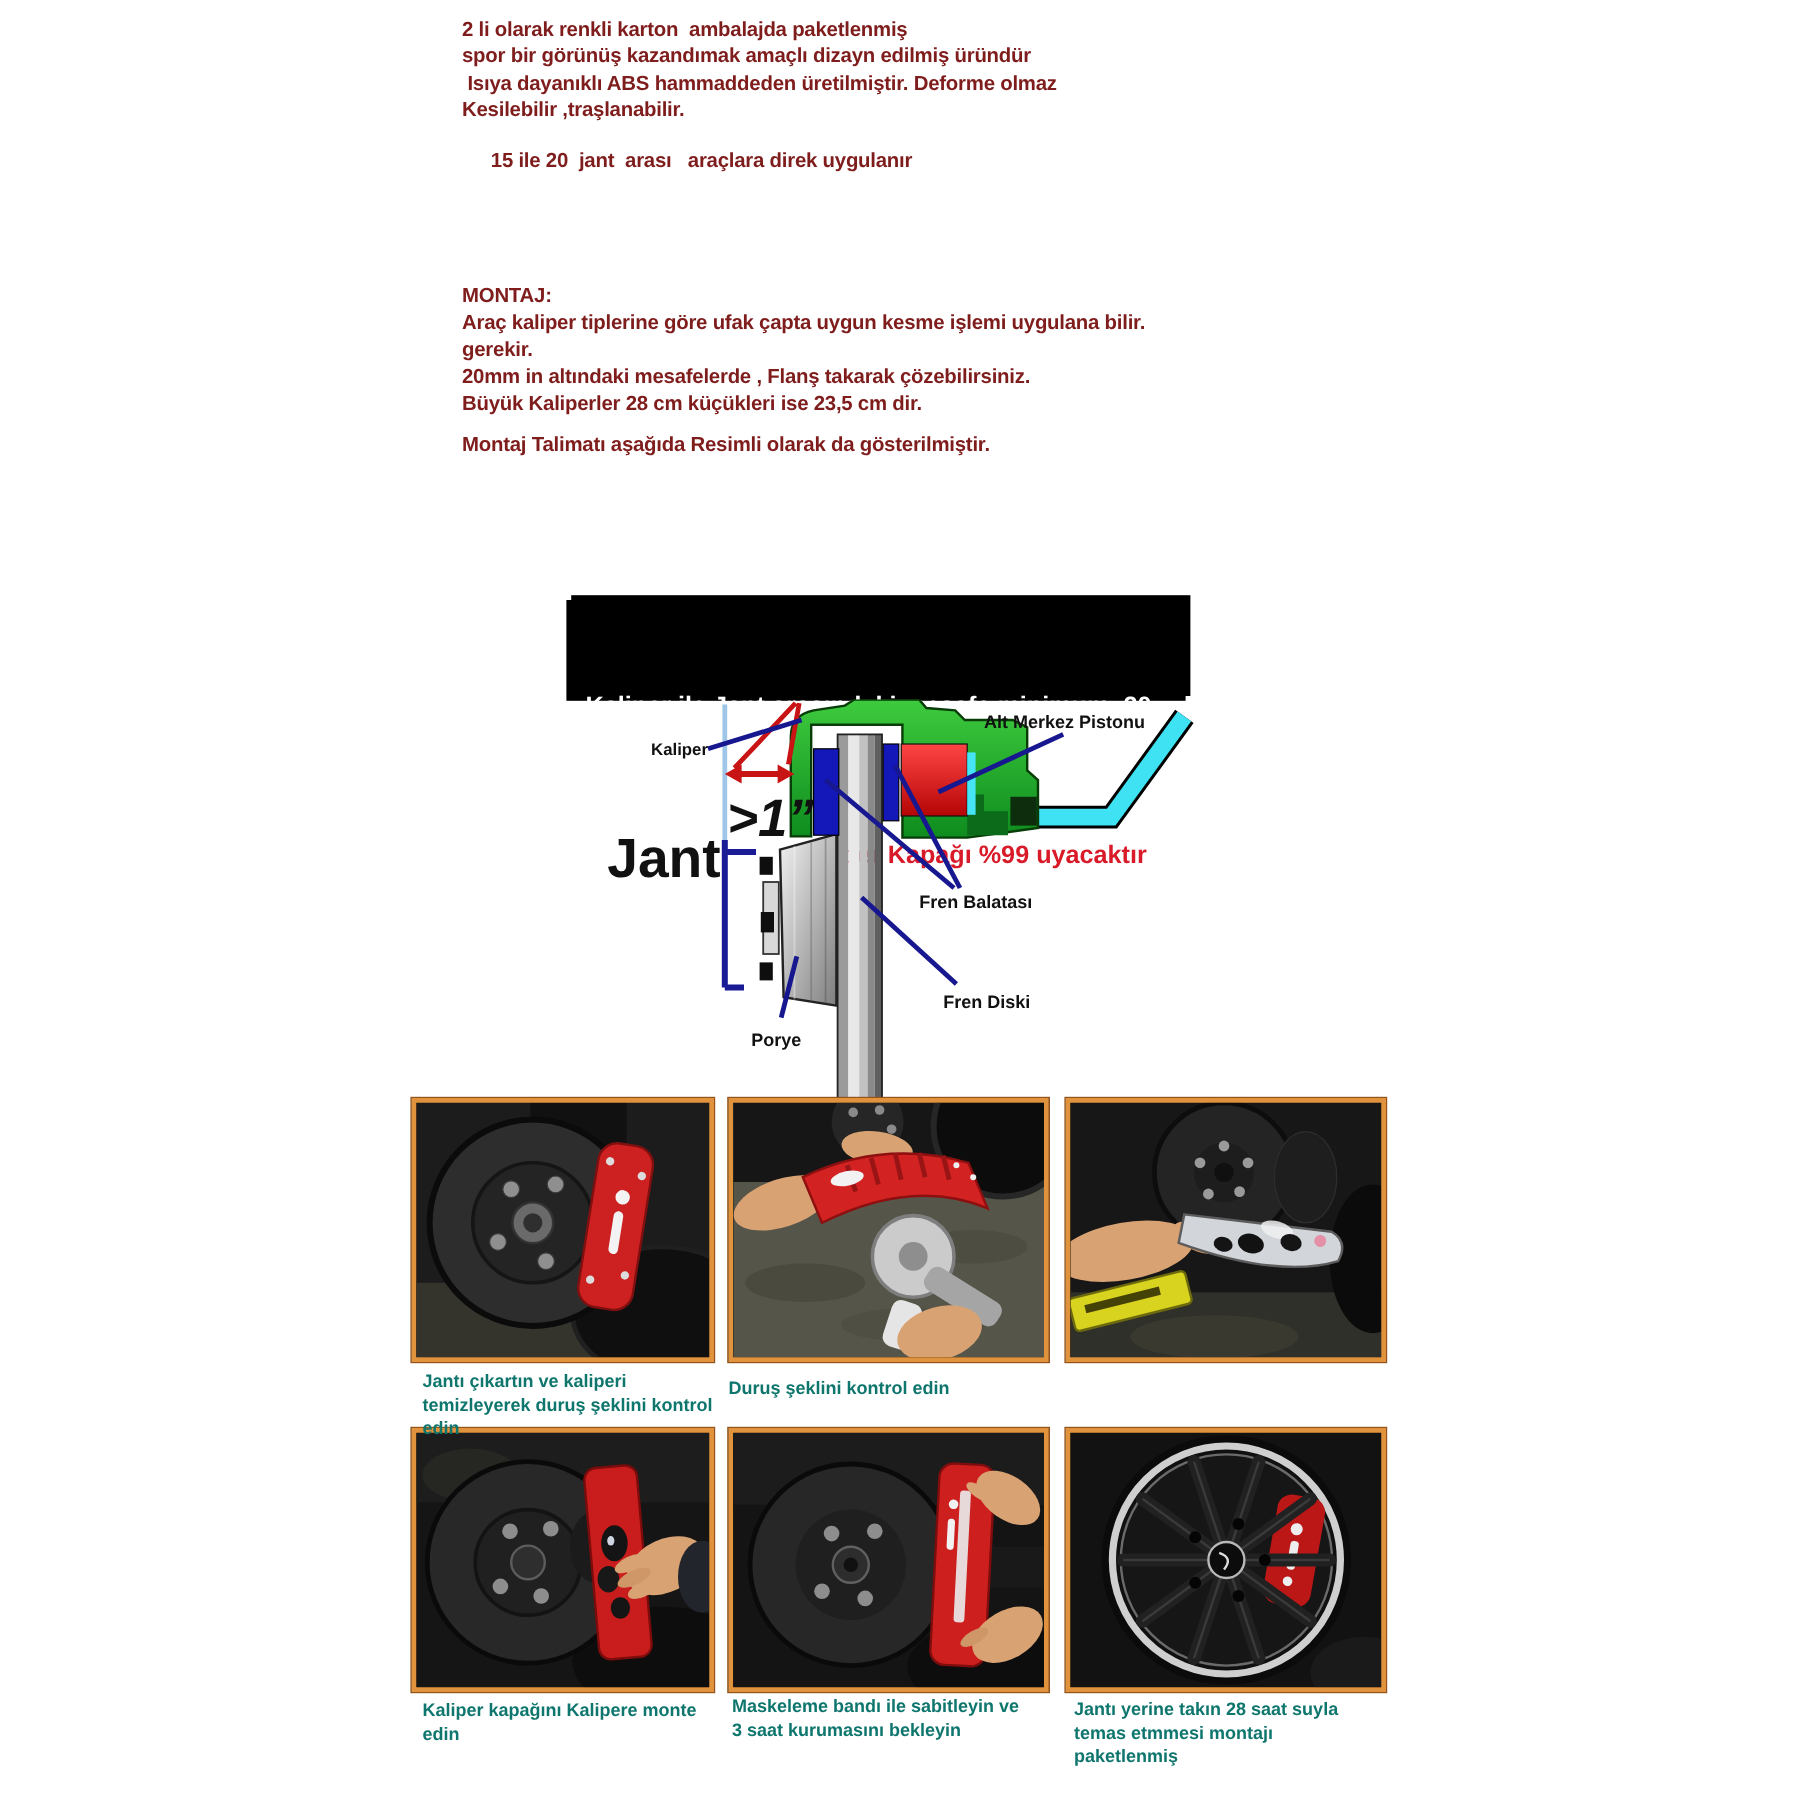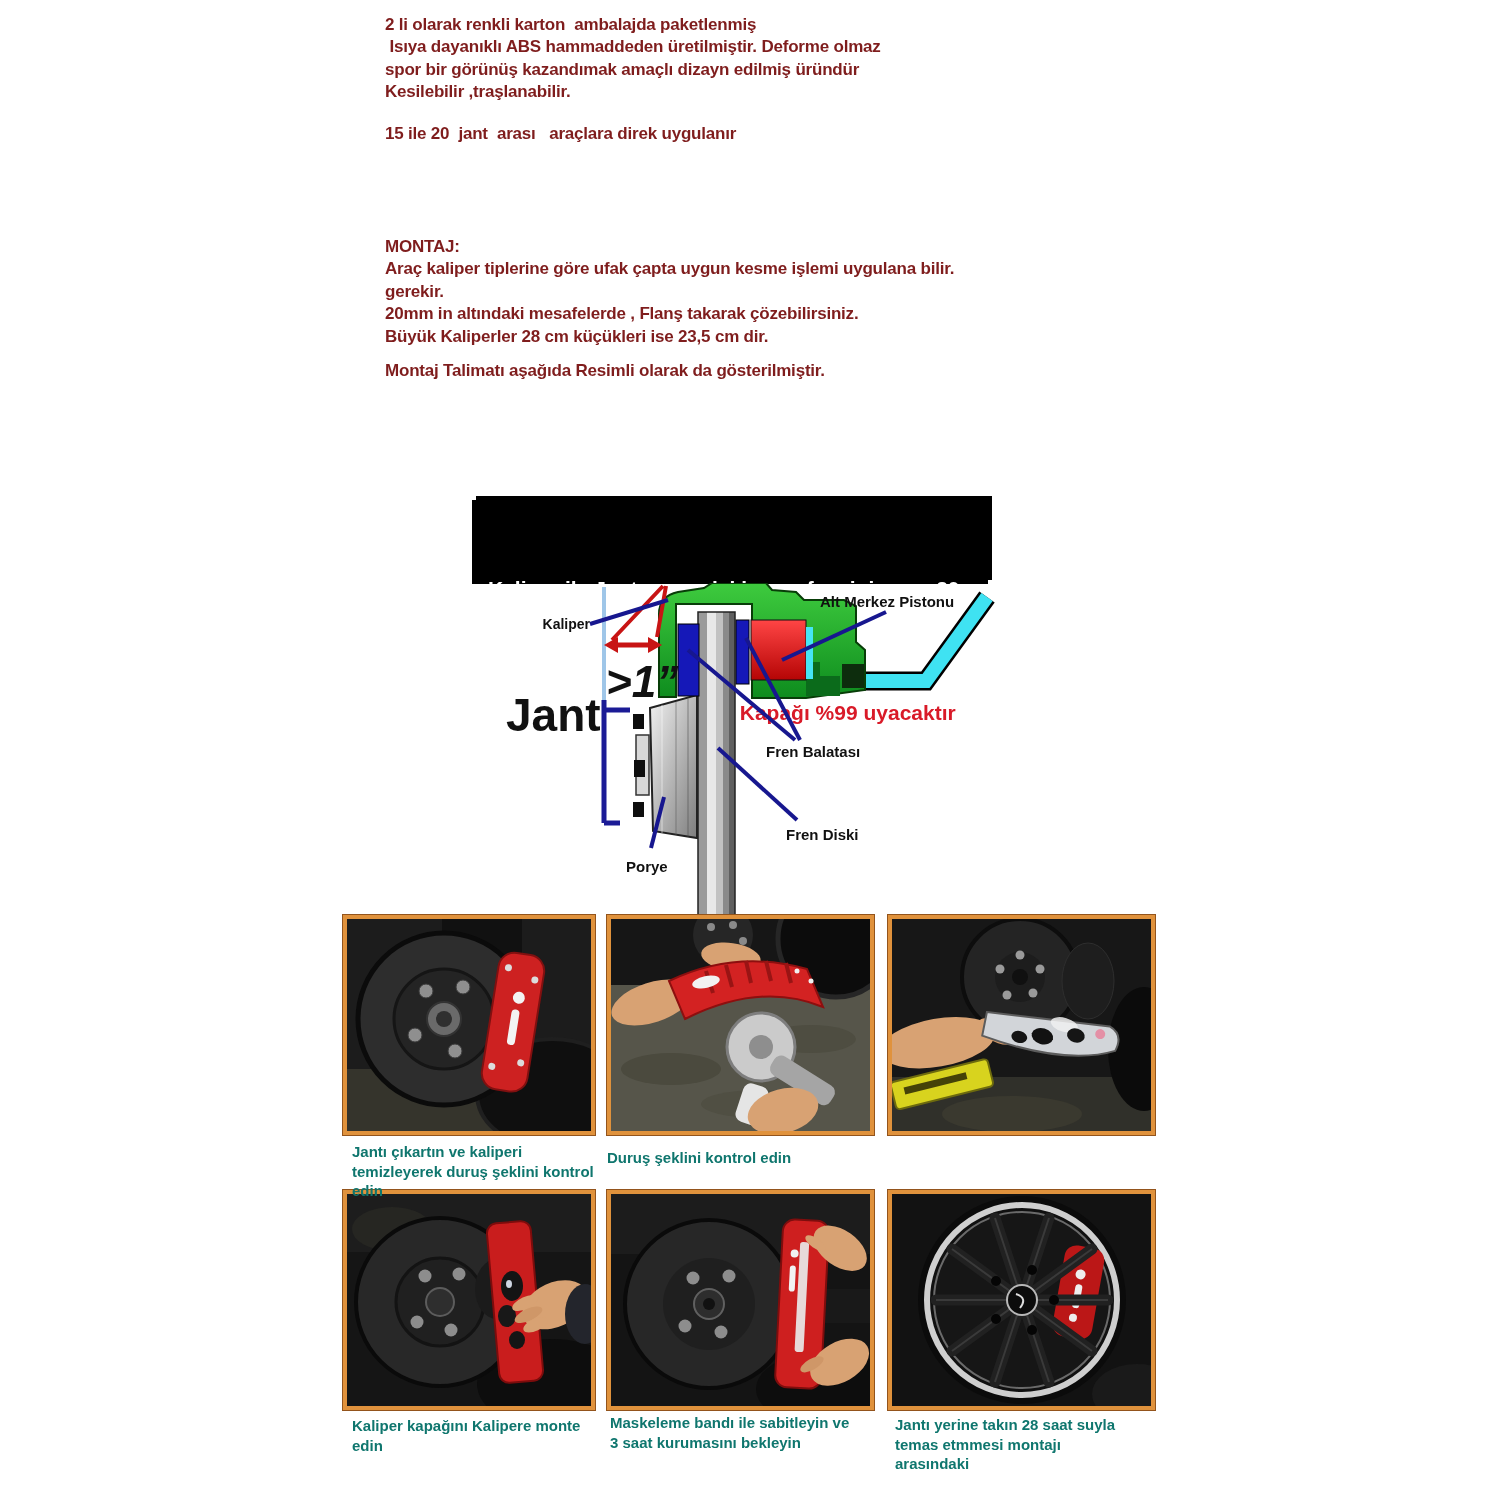--- a/index.html
+++ b/index.html
@@ -1,21 +1,21 @@
 <!DOCTYPE html>
 <html><head>
 <meta charset="utf-8">
 <style>
   html,body{margin:0;padding:0;background:#fff;}
   .page{position:relative;width:1500px;height:1500px;background:#ffffff;overflow:hidden;
         font-family:"Liberation Sans",sans-serif;color:#1c1c1c;}
   .tx{font-weight:bold;font-size:17px;line-height:22.4px;white-space:pre-wrap;letter-spacing:-0.2px;color:#7f1d1d;}
   .block{position:absolute;left:385px;width:870px;}
   #intro{top:14px;}
-  #fitment{margin-top:19px;}
+  #fitment{margin-top:19px;margin-left:24px;}
   #montaj{top:236px;}
   #montaj-footer{margin-top:12px;}
   .banner{position:absolute;left:472px;top:500px;width:516px;height:84px;background:#000;
           box-sizing:border-box;padding:11px 0 0 16px;font-weight:bold;font-size:21px;line-height:31px;
           white-space:pre-wrap;box-shadow:4px -4px 0 0 #000;}
   .banner .w{color:#ffffff;}
   .banner .r{color:#d91a28;margin-left:9px;}
   .diagram{position:absolute;left:470px;top:583px;width:540px;height:357px;}
   .diagram text{font-family:"Liberation Sans",sans-serif;font-weight:bold;fill:#111;}
   .photo{position:absolute;border:4px solid #e0923c;outline:1px solid #93541c;background:#000;overflow:hidden;}
@@ -24,22 +24,22 @@
   .p-r1{top:915px;height:212px;}
   .p-r2{top:1190px;height:212px;}
 </style>
 </head>
 <body>
 
 <div class="page">
 
   <div class="block" id="intro">
     <div class="tx">2 li olarak renkli karton  ambalajda paketlenmiş</div>
+    <div class="tx">spor bir görünüş kazandımak amaçlı dizayn edilmiş üründür</div>
     <div class="tx"> Isıya dayanıklı ABS hammaddeden üretilmiştir. Deforme olmaz</div>
-    <div class="tx">spor bir görünüş kazandımak amaçlı dizayn edilmiş üründür</div>
     <div class="tx">Kesilebilir ,traşlanabilir.</div>
     <div class="tx" id="fitment">15 ile 20  jant  arası   araçlara direk uygulanır</div>
   </div>
 
   <div class="block" id="montaj">
     <div class="tx">MONTAJ:</div>
     <div class="tx">Araç kaliper tiplerine göre ufak çapta uygun kesme işlemi uygulana bilir.</div>
     <div class="tx">gerekir.</div>
     <div class="tx">20mm in altındaki mesafelerde , Flanş takarak çözebilirsiniz.</div>
     <div class="tx">Büyük Kaliperler 28 cm küçükleri ise 23,5 cm dir.</div>
@@ -338,16 +338,16 @@
     <div>Kaliper kapağını Kalipere monte</div>
       <div>edin</div>
   </div>
   <div class="cap" style="left:610px;top:1413px;width:270px;">
     <div>Maskeleme bandı ile sabitleyin ve</div>
       <div>3 saat kurumasını bekleyin</div>
   </div>
   <div class="cap" style="left:895px;top:1415px;width:260px;">
     <div>Jantı yerine takın 28 saat suyla</div>
       <div>temas etmmesi montajı</div>
-      <div>arasındaki</div>
+      <div>paketlenmiş</div>
   </div>
 
 </div>
 
 </body></html>

